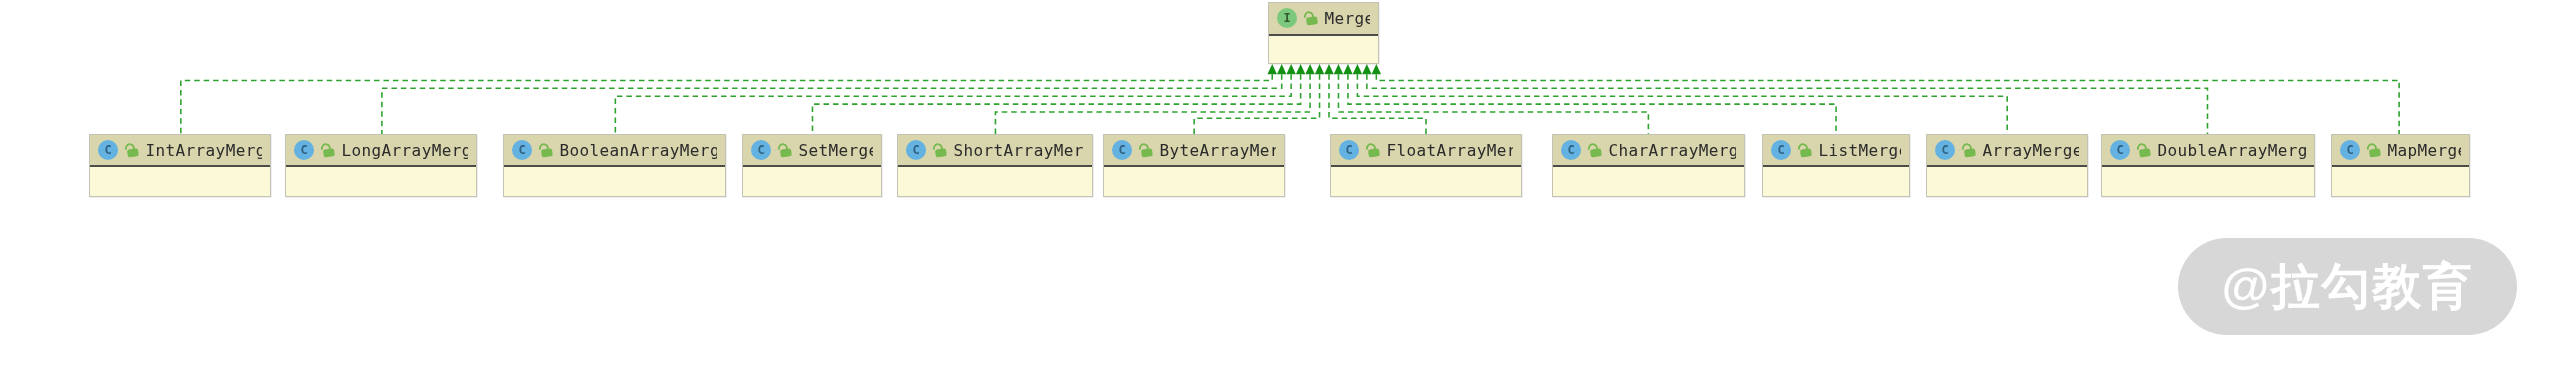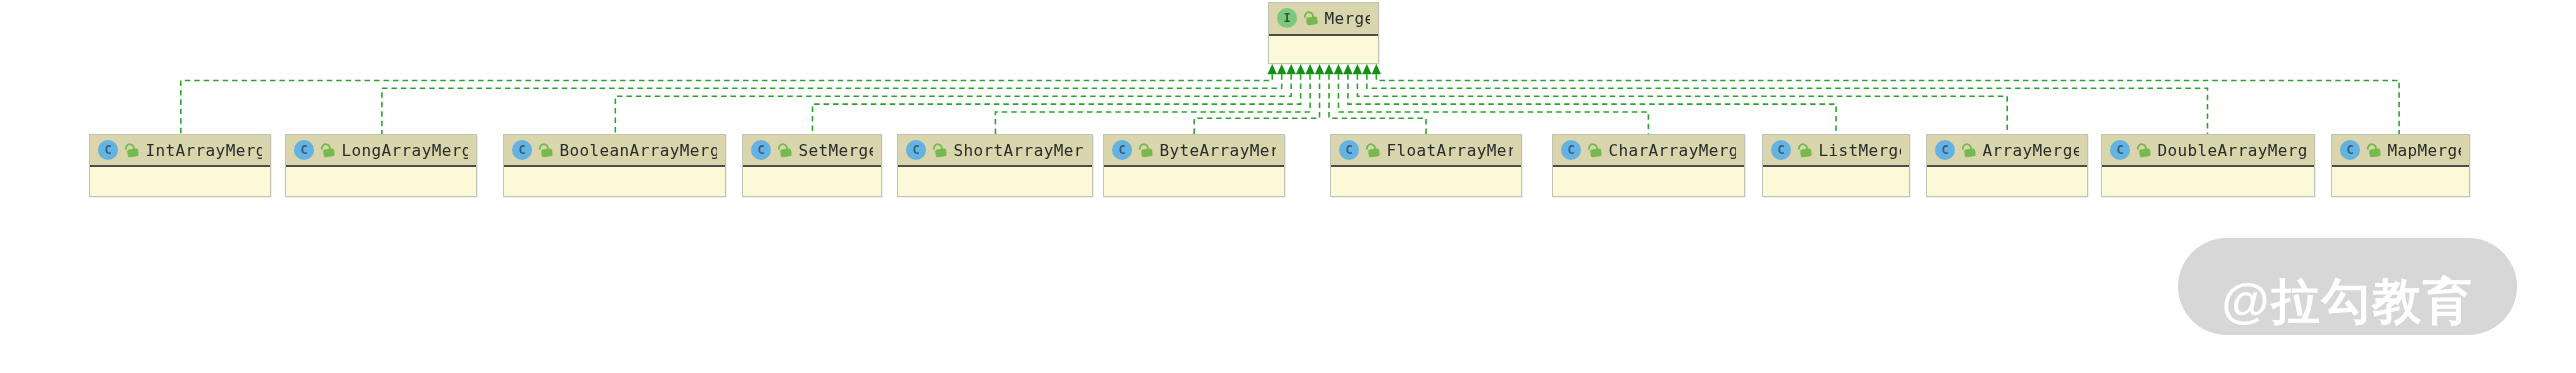--- a/index.html
+++ b/index.html
@@ -94,21 +94,21 @@
   }
   .watermark {
     position: absolute;
     left: 2178px;
     top: 238px;
     width: 339px;
     height: 97px;
     border-radius: 49px;
     background: #d7d7d7;
     display: flex;
-    align-items: flex-end;
+    align-items: center;
     justify-content: center;
   }
   .watermark span {
     font-family: "Liberation Sans", "DejaVu Sans", sans-serif;
     font-size: 49px;
     font-weight: bold;
     color: #ffffff;
     letter-spacing: 1.6px;
     white-space: nowrap;
   }

